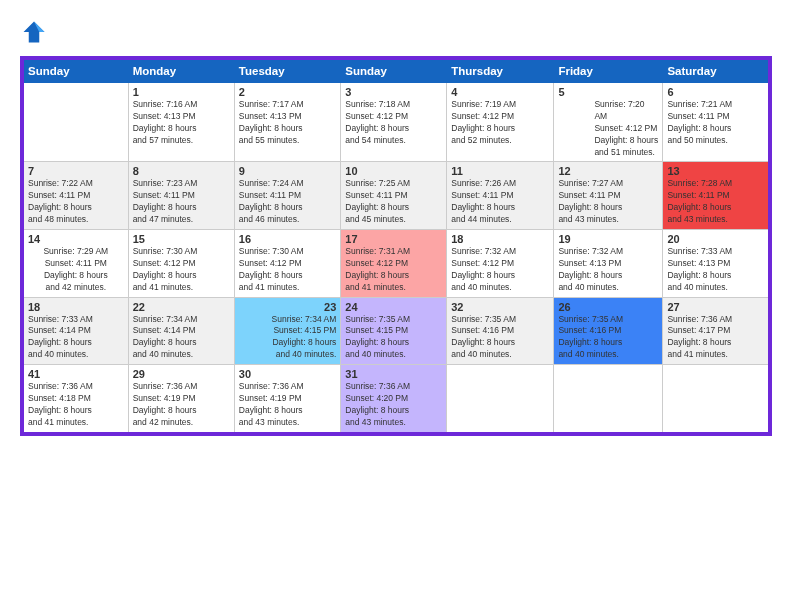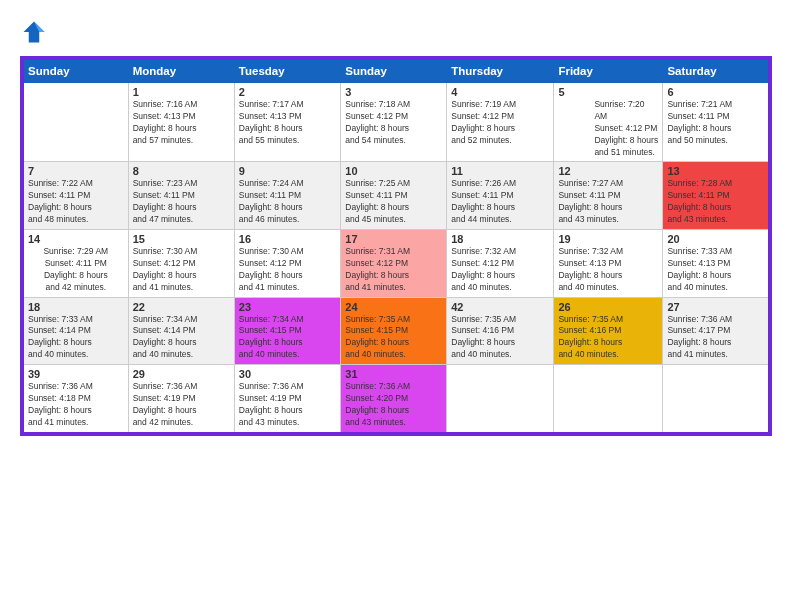--- a/index.html
+++ b/index.html
@@ -284,79 +284,79 @@
 Daylight: 8 hours
 and 40 minutes.</div>
           </td>
           <td style="background: rgb(240, 240, 240);">
             <span class="day-number">22</span>
             <div class="day-info" style="white-space: pre-line;">Sunrise: 7:34 AM
 Sunset: 4:14 PM
 Daylight: 8 hours
 and 40 minutes.</div>
           </td>
-          <td style="background: #d946ef;">
+          <td style="background: #7dd3fc; text-align: right;">
             <span class="day-number">23</span>
             <div class="day-info" style="white-space: pre-line;">Sunrise: 7:34 AM
 Sunset: 4:15 PM
 Daylight: 8 hours
 and 40 minutes.</div>
           </td>
-          <td style="background: #f97316;">
+          <td style="background: #c4b5fd;">
             <span class="day-number">24</span>
             <div class="day-info" style="white-space: pre-line;">Sunrise: 7:35 AM
 Sunset: 4:15 PM
 Daylight: 8 hours
 and 40 minutes.</div>
           </td>
           <td style="background: rgb(240, 240, 240);">
-            <span class="day-number">42</span>
+            <span class="day-number">32</span>
             <div class="day-info" style="white-space: pre-line;">Sunrise: 7:35 AM
 Sunset: 4:16 PM
 Daylight: 8 hours
 and 40 minutes.</div>
           </td>
-          <td style="background: #eab308;">
+          <td style="background: #3b82f6;">
             <span class="day-number">26</span>
             <div class="day-info" style="white-space: pre-line;">Sunrise: 7:35 AM
 Sunset: 4:16 PM
 Daylight: 8 hours
 and 40 minutes.</div>
           </td>
           <td style="background: rgb(240, 240, 240);">
             <span class="day-number">27</span>
             <div class="day-info" style="white-space: pre-line;">Sunrise: 7:36 AM
 Sunset: 4:17 PM
 Daylight: 8 hours
 and 41 minutes.</div>
           </td>
         </tr>
         <tr>
           <td style="background: rgb(255, 255, 255);">
-            <span class="day-number">39</span>
+            <span class="day-number">41</span>
             <div class="day-info" style="white-space: pre-line;">Sunrise: 7:36 AM
 Sunset: 4:18 PM
 Daylight: 8 hours
 and 41 minutes.</div>
           </td>
           <td style="background: rgb(255, 255, 255);">
             <span class="day-number">29</span>
             <div class="day-info" style="white-space: pre-line;">Sunrise: 7:36 AM
 Sunset: 4:19 PM
 Daylight: 8 hours
 and 42 minutes.</div>
           </td>
           <td style="background: rgb(255, 255, 255);">
             <span class="day-number">30</span>
             <div class="day-info" style="white-space: pre-line;">Sunrise: 7:36 AM
 Sunset: 4:19 PM
 Daylight: 8 hours
 and 43 minutes.</div>
           </td>
-          <td style="background: #d946ef;">
+          <td style="background: #c4b5fd;">
             <span class="day-number">31</span>
             <div class="day-info" style="white-space: pre-line;">Sunrise: 7:36 AM
 Sunset: 4:20 PM
 Daylight: 8 hours
 and 43 minutes.</div>
           </td>
           <td class="empty-cell" style="background: rgb(255, 255, 255);"></td>
           <td class="empty-cell" style="background: rgb(255, 255, 255);"></td>
           <td class="empty-cell" style="background: rgb(255, 255, 255);"></td>
         </tr>

